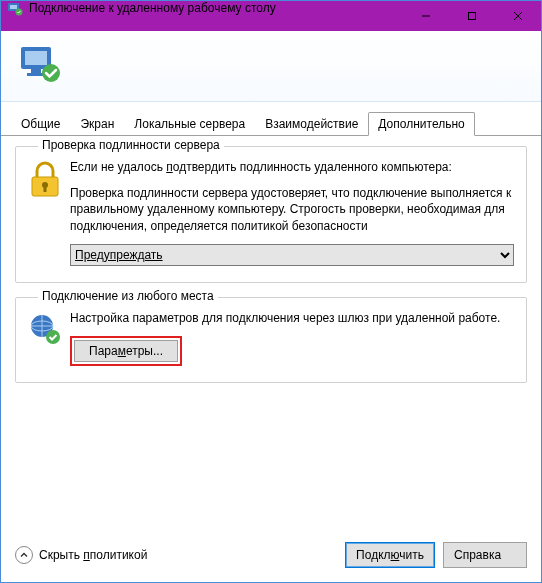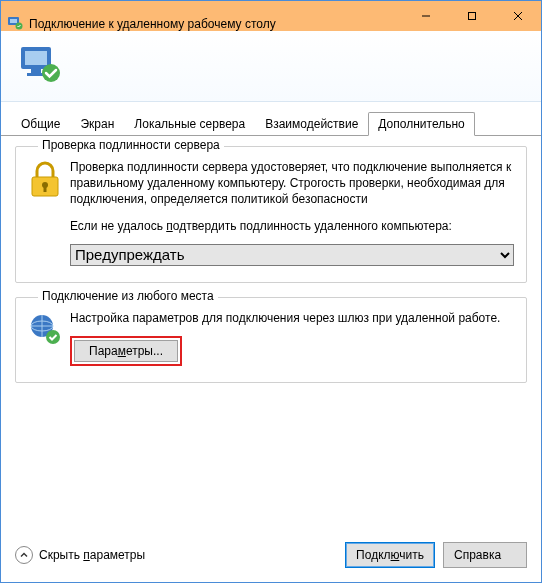--- a/index.html
+++ b/index.html
@@ -1,38 +1,38 @@
 <!DOCTYPE html>
 <html><head>
 <meta charset="utf-8">
 <style>
 * { box-sizing: border-box; margin: 0; padding: 0; font-family: "Segoe UI", Tahoma, sans-serif; }
 body { background: #fff; width: 542px; height: 583px; overflow: hidden; }
 .window { width: 542px; height: 583px; border: 1px solid #4a8cd8; display: flex; flex-direction: column; background: #fff; }
-.titlebar { height: 30px; display: flex; align-items: flex-end; padding: 0 0 0 6px; background: #fdba74; }
+.titlebar { height: 30px; display: flex; align-items: flex-start; padding: 0 0 0 6px; background: #a21caf; }
 .titlebar-icon { width: 16px; height: 16px; margin-right: 6px; }
 .titlebar-text { font-size: 12px; flex: 1; color: #000; }
 .titlebar-controls { display: flex; height: 100%; }
 .ctrl { width: 46px; height: 100%; display: flex; align-items: center; justify-content: center; font-size: 11px; color: #000; }
 .ctrl svg { width: 10px; height: 10px; }
 .header { background: linear-gradient(#fff,#f7fbff); padding: 10px 16px 14px 16px; display: flex; align-items: center; border-bottom: 1px solid #d9e6f2; }
 .header-icon { width: 46px; height: 46px; margin-right: 14px; }
 .header-text .line1 { color: #0063b1; font-size: 19px; font-weight: 400; line-height: 1.2; }
 .header-text .line2 { color: #0063b1; font-size: 27px; font-weight: 700; line-height: 1.1; }
 .tabs { display: flex; align-items: flex-end; border-bottom: 1px solid #a0a0a0; padding: 0 10px; margin-top: 8px; height: 26px; }
 .tab { font-size: 12px; padding: 4px 9px; border: 1px solid transparent; border-bottom: none; cursor: default; color: #000; position: relative; }
 .tab.active { border: 1px solid #a0a0a0; border-bottom: 1px solid #fff; background: #fff; margin-bottom: -1px; border-radius: 2px 2px 0 0; }
 .content { padding: 10px 14px; flex: 1; }
 .groupbox { border: 1px solid #d0d0d0; border-radius: 2px; padding: 12px 12px 16px 12px; margin-bottom: 14px; position: relative; }
 .groupbox-title { position: absolute; top: -9px; left: 22px; background: #fff; padding: 0 4px; font-size: 12px; color: #000; }
 .row { display: flex; }
 .row-icon { width: 42px; flex-shrink: 0; padding-top: 2px; }
 .row-body { flex: 1; font-size: 12px; color: #000; line-height: 1.35; }
 .row-body p { margin-bottom: 10px; }
-select { width: 100%; font-size: 15px; height: 22px; border: 1px solid #7a7a7a; background: #e5e5e5; }
+select { width: 100%; font-size: 12px; height: 22px; border: 1px solid #7a7a7a; background: #e5e5e5; text-decoration: underline; }
 .btn { font-size: 12px; border: 1px solid #a0a0a0; background: #e1e1e1; padding: 3px 14px; cursor: default; }
 .highlight-frame { border: 2px solid #e02020; padding: 2px; display: inline-block; }
 .footer { display: flex; align-items: center; padding: 10px 14px 14px 14px; gap: 8px; }
 .expand { display: flex; align-items: center; gap: 6px; font-size: 12px; color: #000; flex: 1; }
 .expand-circle { width: 18px; height: 18px; border: 1px solid #888; border-radius: 50%; display: flex; align-items: center; justify-content: center; }
 .footer .btn { min-width: 84px; text-align: left; padding: 5px 10px; }
 .btn.primary { border: 1px solid #0078d7; box-shadow: inset 0 0 0 1px #64a8e6; }
 u { text-decoration: underline; }
 </style>
 </head>
@@ -98,22 +98,22 @@
       <div class="row">
         <div class="row-icon">
           <svg width="34" height="38" viewBox="0 0 34 38">
               <rect x="4" y="16" width="26" height="19" rx="2" fill="#f4c430" stroke="#c99a00"></rect>
               <path d="M9 16 v-6 a8 8 0 0 1 16 0 v6" fill="none" stroke="#c99a00" stroke-width="3"></path>
               <circle cx="17" cy="24" r="3" fill="#8a6d00"></circle>
               <rect x="15.5" y="25" width="3" height="6" fill="#8a6d00"></rect>
             </svg>
         </div>
         <div class="row-body">
+          <p><span>Если не удалось </span><u>п</u><span>одтвердить подлинность удаленного компьютера:</span></p>
           <p>Проверка подлинности сервера удостоверяет, что подключение выполняется к правильному удаленному компьютеру. Строгость проверки, необходимая для подключения, определяется политикой безопасности</p>
-          <p><span>Если не удалось </span><u>п</u><span>одтвердить подлинность удаленного компьютера:</span></p>
           <select>
             <option>Предупреждать</option>
           </select>
         </div>
       </div>
     </div>
 
     <div class="groupbox">
       <div class="groupbox-title">Подключение из любого места</div>
       <div class="row">
@@ -138,19 +138,19 @@
 
   </div>
 
   <div class="footer">
     <div class="expand">
       <span class="expand-circle">
         <svg width="10" height="10" viewBox="0 0 10 10">
             <path d="M2 6.5 L5 3.5 L8 6.5" fill="none" stroke="#333" stroke-width="1.4"></path>
           </svg>
       </span>
-      <span><span>Скрыть </span><u>п</u><span>араметры</span></span>
+      <span><span>Скрыть </span><u>п</u><span>политикой</span></span>
     </div>
     <button class="btn primary"><span>Подкл</span><u>ю</u><span>чить</span></button>
     <button class="btn">Справка</button>
   </div>
 
 </div>
 
 </body></html>

